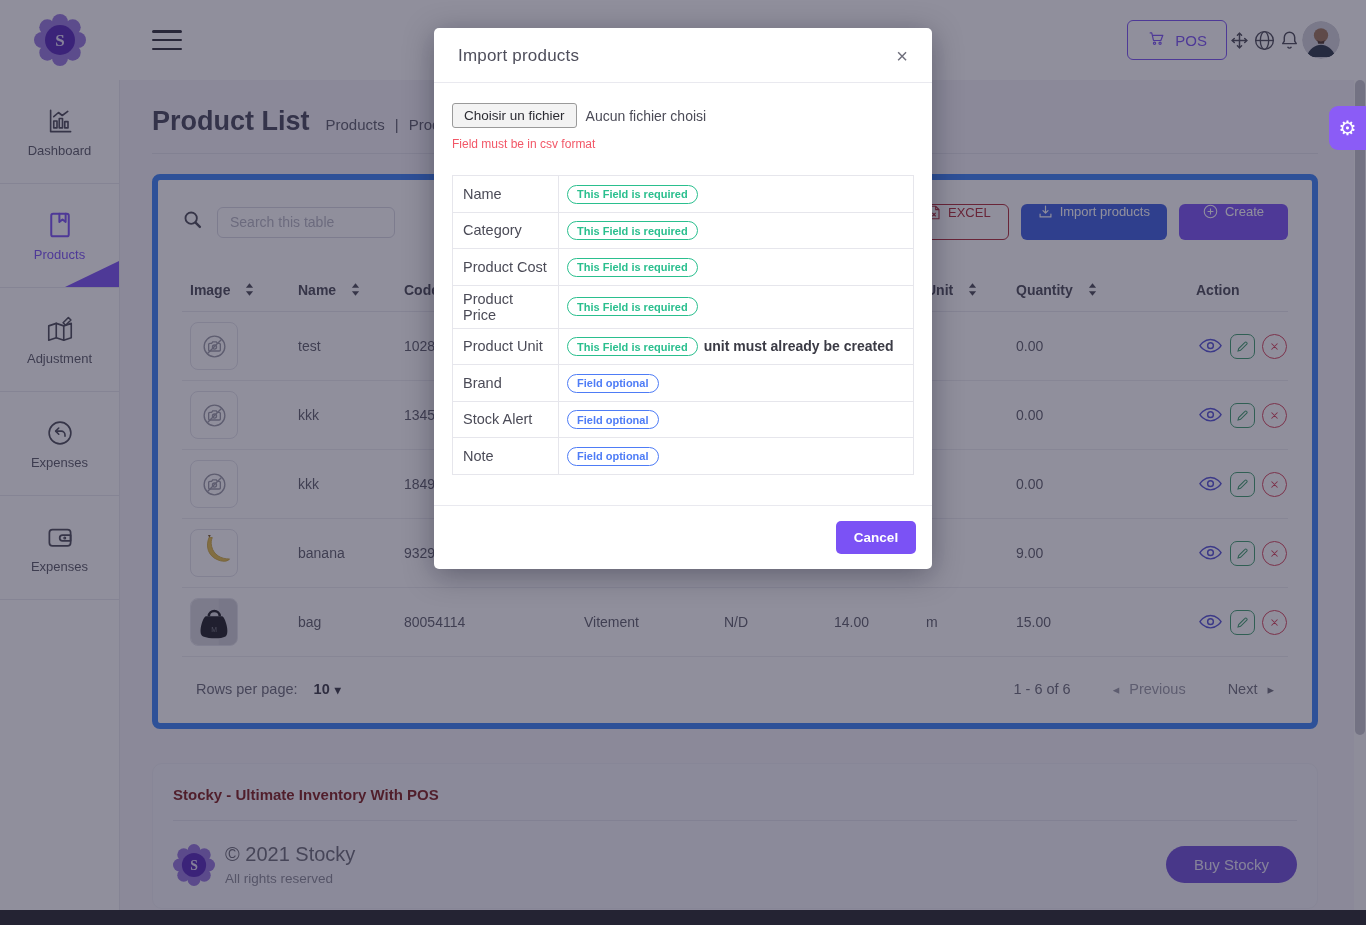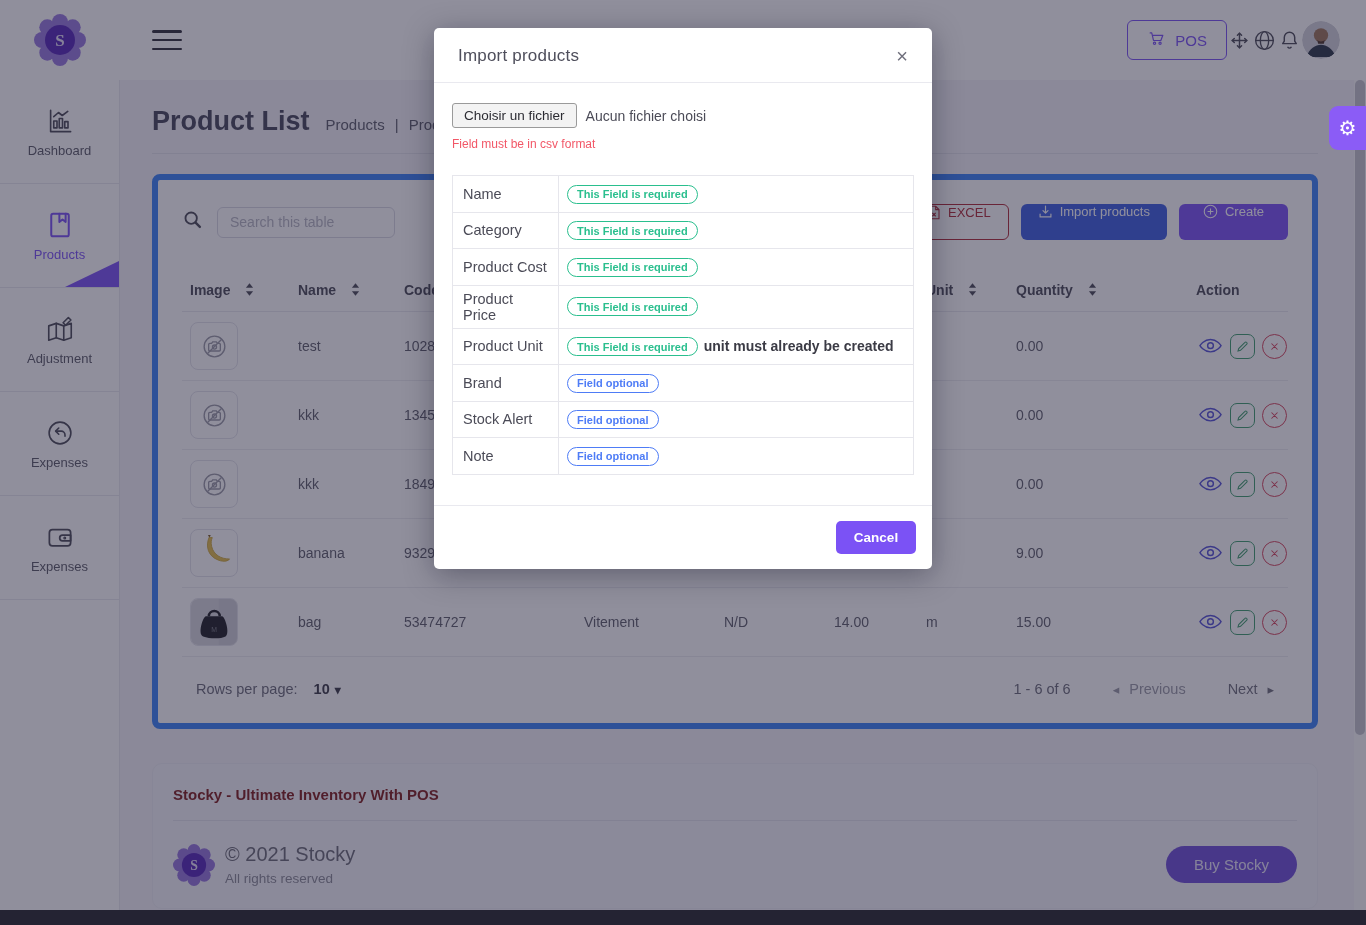--- a/index.html
+++ b/index.html
@@ -483,21 +483,21 @@
             <svg viewBox="0 0 40 40" width="48" height="48">
               <rect width="40" height="40" fill="#d7d7dc"></rect>
               <rect x="24" y="0" width="16" height="40" fill="#cfcfd6"></rect>
               <path d="M13 15c-2.5 0-7.5 15.5-2.5 17.5 6 2.3 15.5 2.3 19.5 0 4.2-2.4-.5-17.5-3-17.5z" fill="#1e1f24"></path>
               <path d="M15.5 15c0-6 9.5-6 9.5 0" fill="none" stroke="#1e1f24" stroke-width="2.2"></path>
               <text x="20" y="29" text-anchor="middle" font-size="6" fill="#7a7a82" font-family="Liberation Sans, sans-serif">M</text>
             </svg>
           </div>
         </div>
       <div class="cell">bag</div>
-      <div class="cell">53474727</div>
+      <div class="cell">80054114</div>
       <div class="cell">Vitement</div>
       <div class="cell">N/D</div>
       <div class="cell">14.00</div>
       <div class="cell">m</div>
       <div class="cell">15.00</div>
       <div class="actions">
         <span class="act-view">
             <svg viewBox="0 0 24 16" width="23" fill="none" stroke="#5552d6" stroke-width="1.5">
               <path d="M1 8s4-6.5 11-6.5S23 8 23 8s-4 6.5-11 6.5S1 8 1 8z"></path>
               <circle cx="12" cy="8" r="3"></circle>

